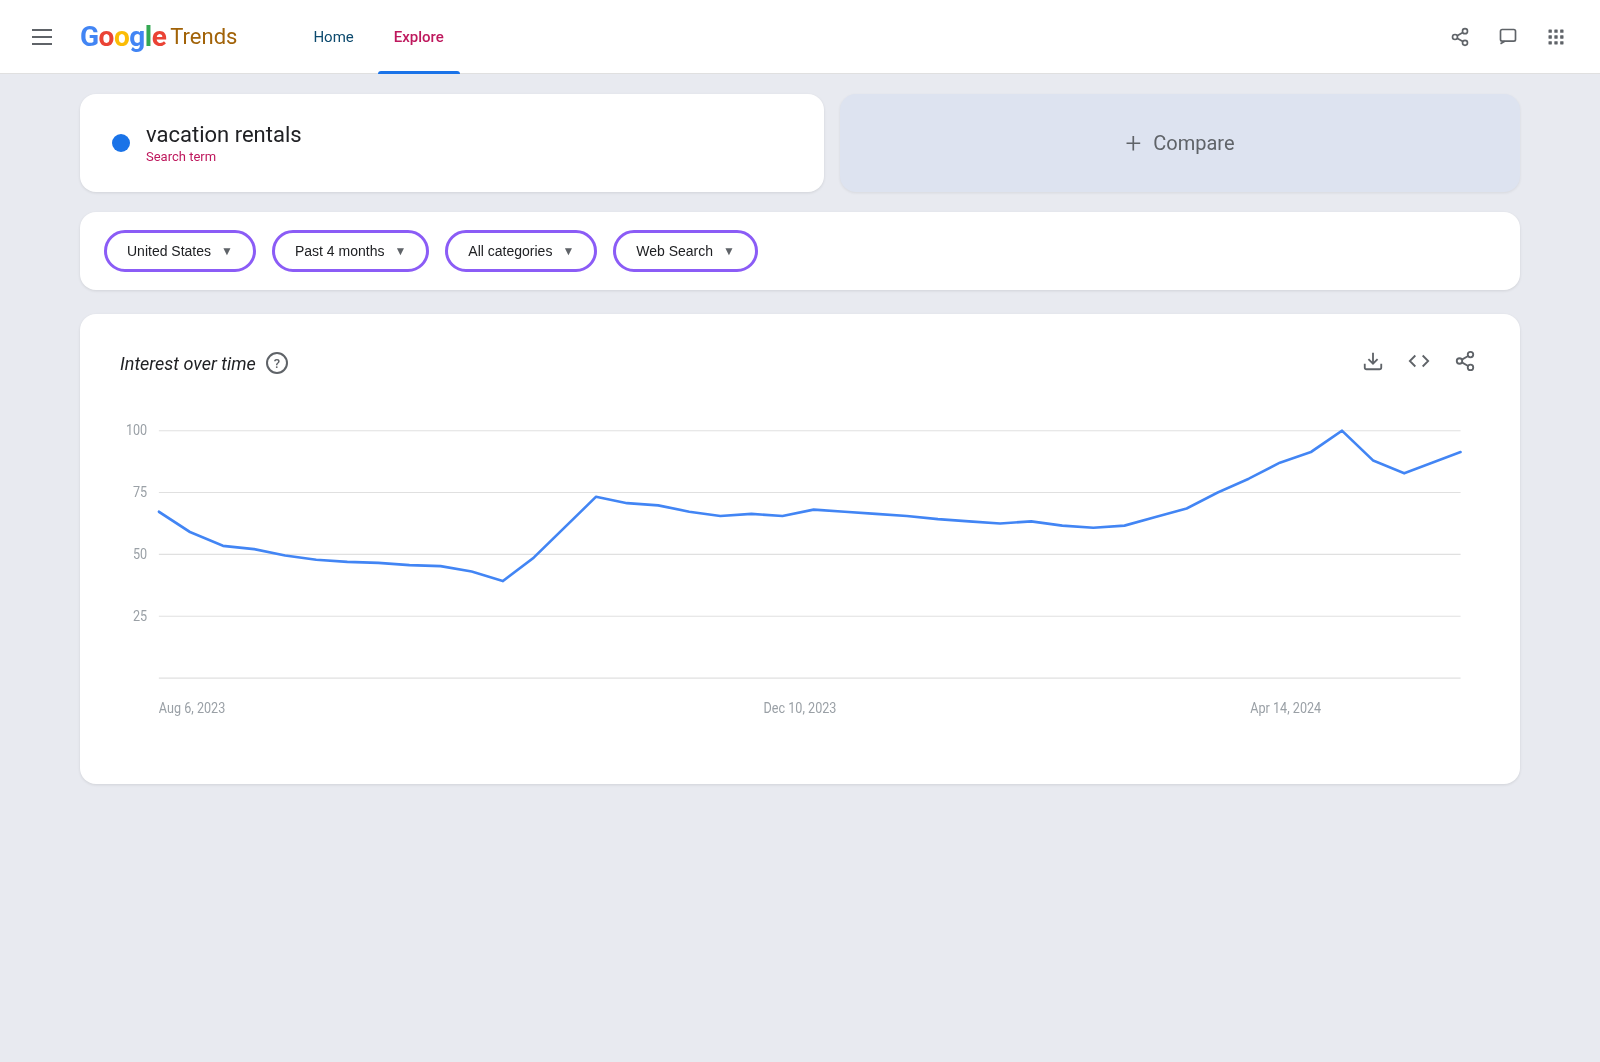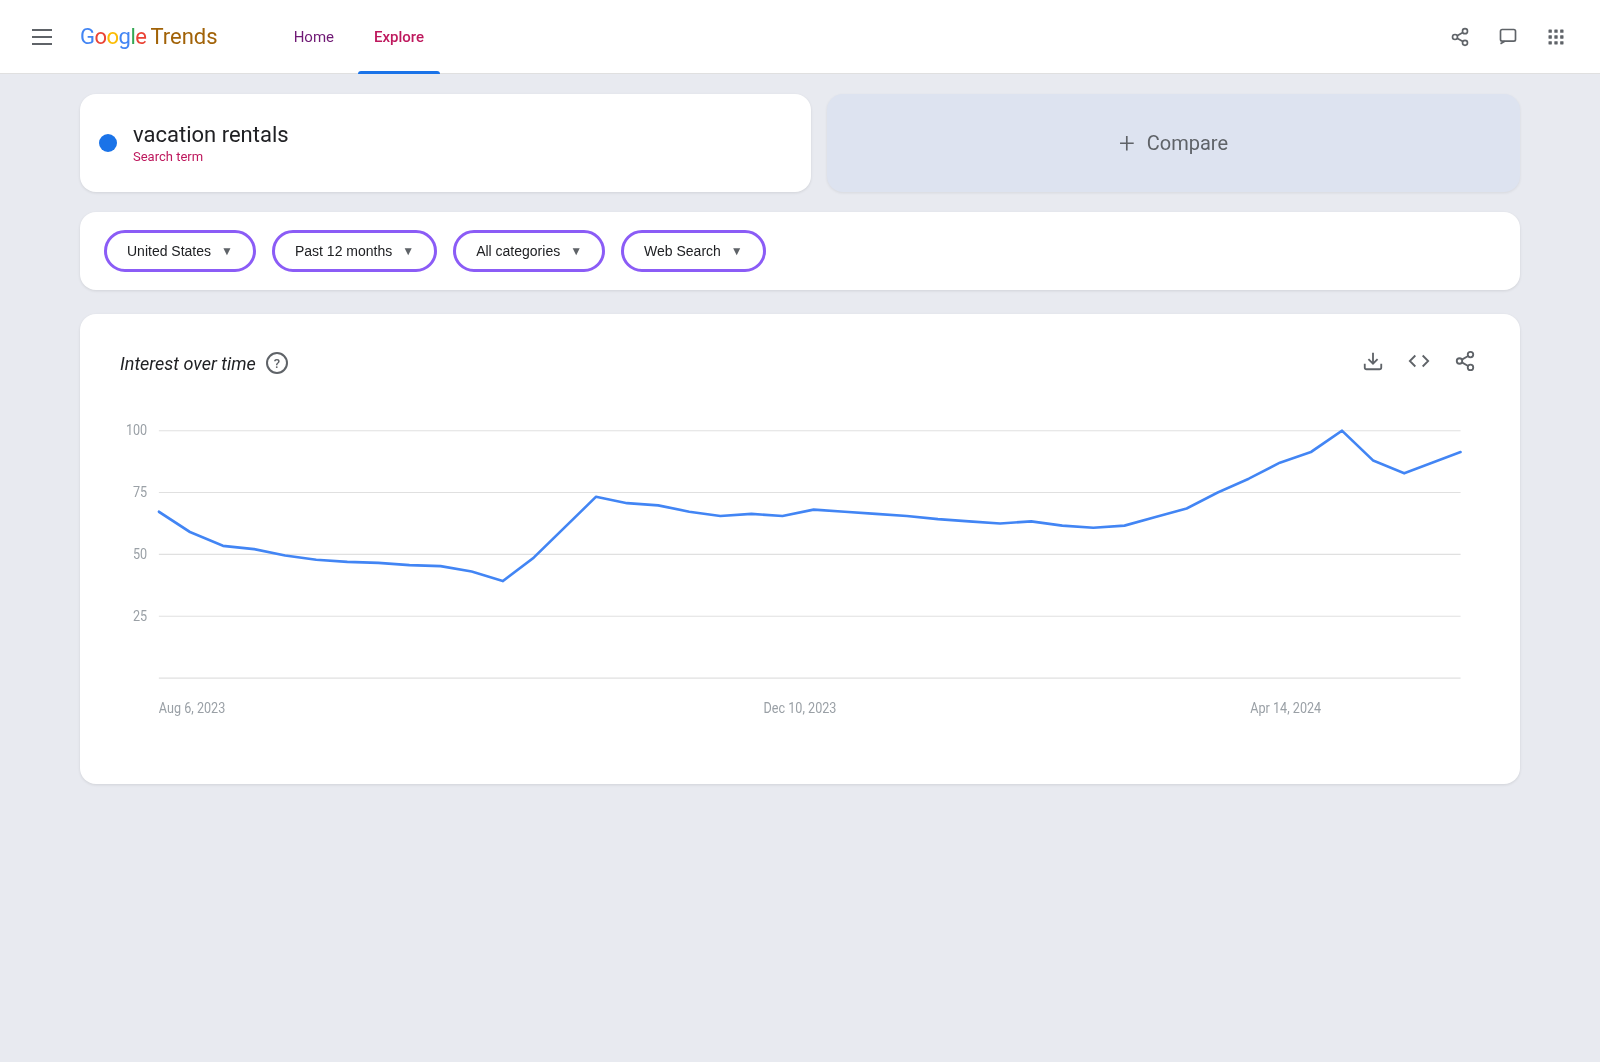--- a/index.html
+++ b/index.html
@@ -37,22 +37,22 @@
       width: 20px;
       height: 2px;
       background: #5f6368;
     }
     .logo-container {
       display: flex;
       align-items: center;
       gap: 2px;
     }
     .logo-google {
-      font-size: 22px;
-      font-weight: 400;
+      font-size: 28px;
+      font-weight: 700;
       letter-spacing: -0.5px;
       text-align: center;
     }
     .logo-g { color: #4285F4; }
     .logo-o1 { color: #EA4335; }
     .logo-o2 { color: #FBBC05; }
     .logo-gl { color: #4285F4; }
     .logo-e { color: #34A853; }
     .logo-trends {
       font-size: 22px;
@@ -68,21 +68,21 @@
       gap: 8px;
       margin-left: 40px;
       height: 100%;
     }
     .nav-item {
       padding: 0 16px;
       height: 74px;
       display: flex;
       align-items: center;
       font-size: 15px;
-      color: #701a75;
+      color: #0c4a6e;
       cursor: pointer;
       position: relative;
       text-decoration: none;
     }
     .nav-item.active {
       color: #be185d;
       font-weight: 500;
     }
     .nav-item.active::after {
       content: '';
@@ -121,21 +121,21 @@
 
     
     .search-row {
       display: flex;
       gap: 16px;
       margin-bottom: 20px;
     }
     .search-card {
       background: #fff;
       border-radius: 16px;
-      padding: 28px 19px;
+      padding: 28px 32px;
       flex: 1;
       display: flex;
       align-items: center;
       gap: 16px;
       box-shadow: 0 1px 3px rgba(0,0,0,0.1);
     }
     .search-dot {
       width: 18px;
       height: 18px;
       border-radius: 50%;
@@ -332,21 +332,21 @@
       <span class="compare-label">Compare</span>
     </div>
   </div>
 
   <div class="filter-row">
     <button class="filter-btn">
       <span>United States</span>
       <span class="filter-arrow">▼</span>
     </button>
     <button class="filter-btn">
-      <span>Past 12 months</span>
+      <span>Past 4 months</span>
       <span class="filter-arrow">▼</span>
     </button>
     <button class="filter-btn">
       <span>All categories</span>
       <span class="filter-arrow">▼</span>
     </button>
     <button class="filter-btn">
       <span>Web Search</span>
       <span class="filter-arrow">▼</span>
     </button>

